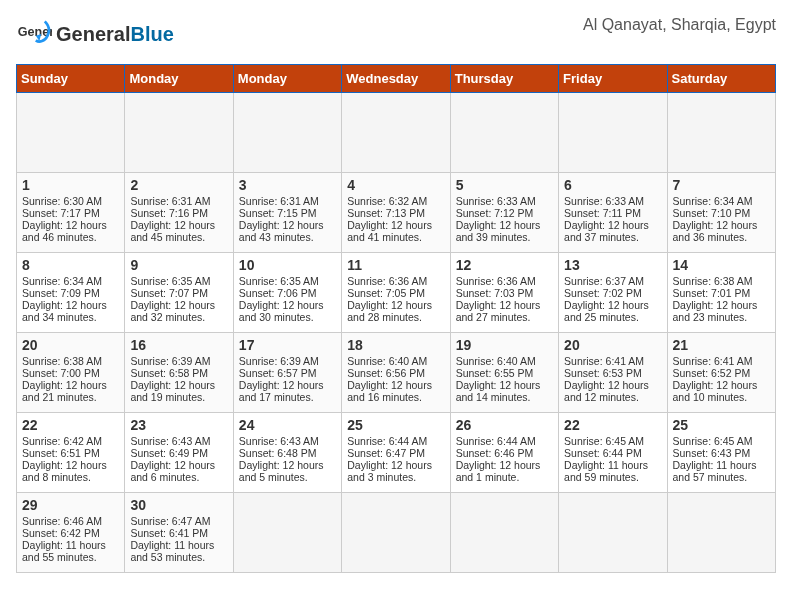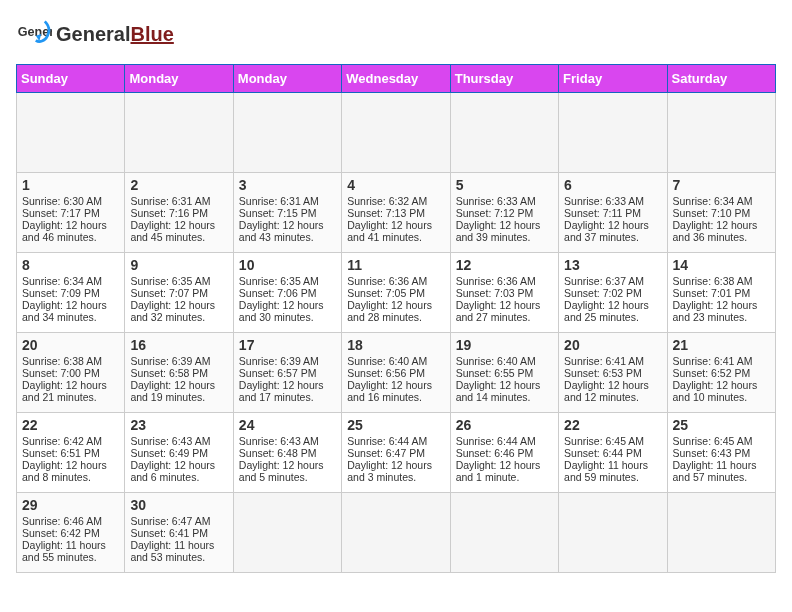--- a/index.html
+++ b/index.html
@@ -27,21 +27,21 @@
     }
     .title-block { text-align: right; }
     .month-title { font-size: 36px; font-weight: bold; color: #333; }
     .location-title { font-size: 16px; color: #555; }
     table {
       width: 100%;
       border-collapse: collapse;
       table-layout: fixed;
     }
     th {
-      background: #d946ef;
+      background: #c2410c;
       color: #fff;
       padding: 6px 4px;
       font-size: 13px;
       font-weight: bold;
       text-align: left;
       border: 1px solid #1565C0;
     }
     td {
       border: 1px solid #ccc;
       vertical-align: top;
@@ -65,25 +65,26 @@
 
 <div class="header">
   <div class="logo">
     <svg class="logo-icon" viewBox="0 0 40 40">
       <text x="2" y="22" font-size="14" font-weight="bold" fill="#333">General</text>
       <path d="M32 6 C36 10 38 16 35 22 C32 28 26 30 22 27" stroke="#2196F3" stroke-width="3" fill="none"></path>
       <polygon points="22,22 28,20 26,28" fill="#2196F3"></polygon>
     </svg>
     <div>
       <div>
-        <span style="font-size:20px;font-weight:bold;color:#333;">General</span><span style="font-size:20px;font-weight:bold;color:#7f1d1d;text-decoration:underline;">Blue</span>
+        <span style="font-size:20px;font-weight:bold;color:#333;">General</span><span style="font-size:20px;font-weight:bold;color:#0369a1;">Blue</span>
       </div>
     </div>
   </div>
   <div class="title-block">
+    <div class="location-title">Al Qanayat, Sharqia, Egypt</div>
   </div>
 </div>
 
 <table>
   <thead>
     <tr>
     <th>Sunday</th>
         <th>Monday</th>
         <th>Monday</th>
         <th>Wednesday</th>

